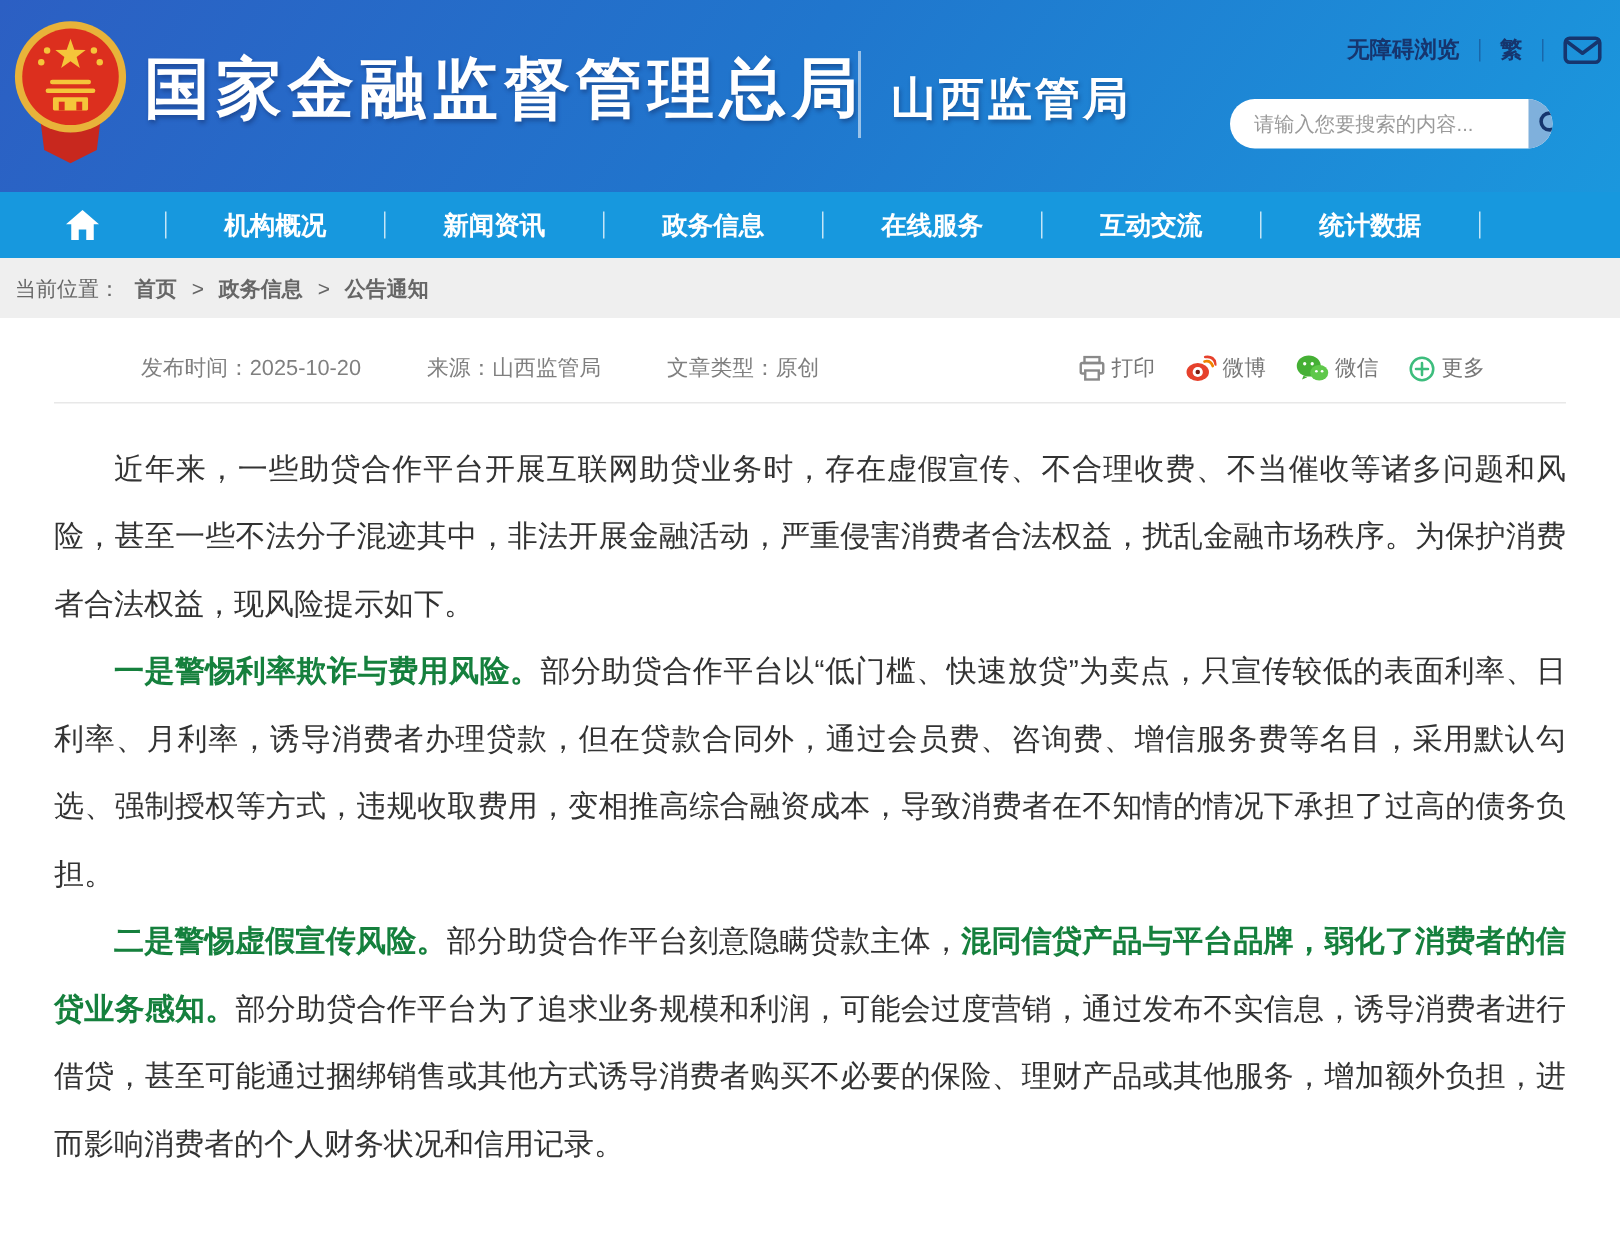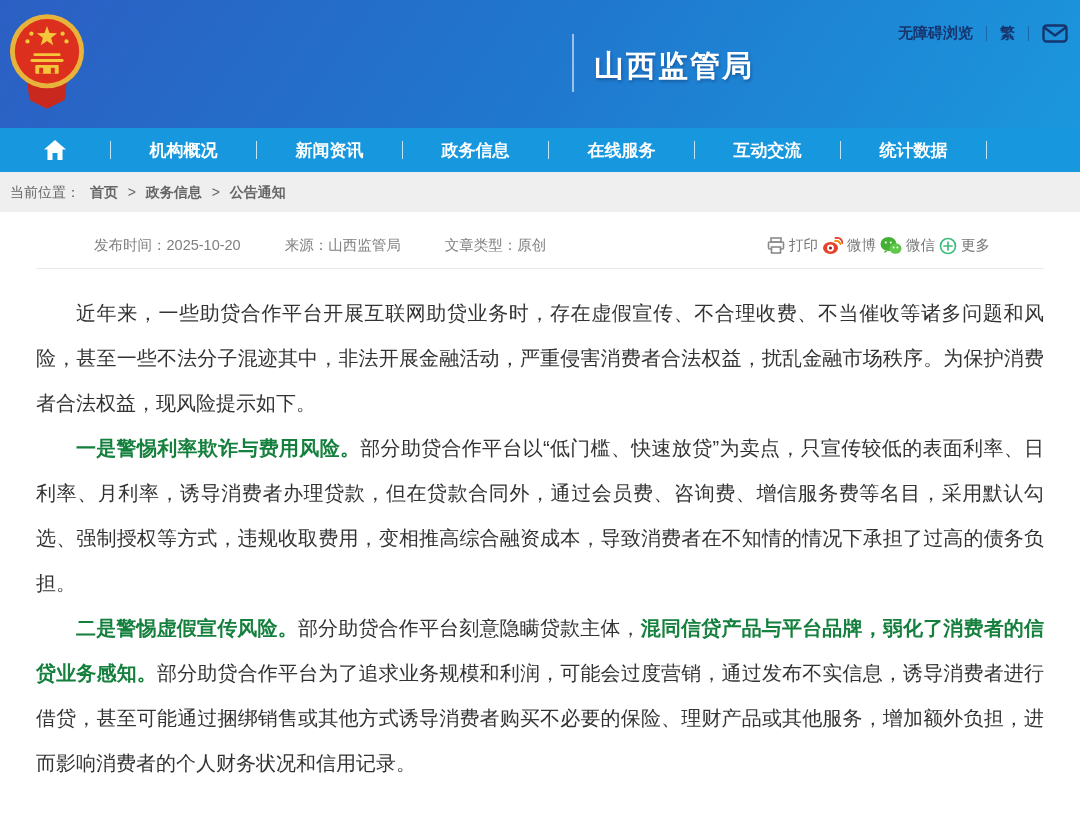--- a/index.html
+++ b/index.html
@@ -79,21 +79,21 @@
   .breadcrumb span { margin-right:6px; }
   .crumb-link { cursor:pointer;font-weight:bold; }
 
   
   .content { padding:0 36px; }
   .meta-row {
     margin-top:24px; display:flex; align-items:center;
     font-size:14.5px; color:#7f7f7f; padding:0 54px 0 58px;
   }
   .meta-item { margin-right:44px; white-space:nowrap; }
-  .share-group { margin-left:auto; display:flex; align-items:flex-start; gap:4px; }
+  .share-group { margin-left:auto; display:flex; align-items:flex-start; gap:20px; }
   .share-item { display:flex; align-items:center; gap:4px; color:#777; cursor:pointer; white-space:nowrap; }
   .meta-hr { border:none; border-top:1px solid #e8e8e8; margin:13px 0 0 0; }
 
   .article-title {
     margin-top:32px; text-align:center;
     font-size:26px; font-weight:400; color:#404040; letter-spacing:1px;
   }
 
   .article-body {
     margin-top:22px; font-size:20px; line-height:45px; color:#333333;
@@ -118,36 +118,48 @@
       <circle cx="20" cy="32" r="2.2" fill="#f5c53a"></circle>
       <circle cx="60" cy="32" r="2.2" fill="#f5c53a"></circle>
       <rect x="26" y="44" width="28" height="3" rx="1.5" fill="#f5c53a"></rect>
       <rect x="23" y="50" width="34" height="3" rx="1.5" fill="#f5c53a"></rect>
       <rect x="28" y="56" width="24" height="9" rx="1" fill="#f5c53a"></rect>
       <rect x="32" y="59" width="4" height="6" fill="#dc2f1e"></rect>
       <rect x="44" y="59" width="4" height="6" fill="#dc2f1e"></rect>
     </svg>
   </span>
 
+  <div class="site-title">国家金融监督管理总局</div>
   <div class="header-divider"></div>
   <div class="bureau-name">山西监管局</div>
 
   <div class="top-links">
     <span class="top-link">无障碍浏览</span>
     <span class="pipe"></span>
     <span class="top-link">繁</span>
     <span class="pipe"></span>
     <span class="mail-icon">
       <svg width="26" height="19" viewBox="0 0 26 19">
         <rect x="1.5" y="1.5" width="23" height="16" rx="3" fill="none" stroke="#16356e" stroke-width="2.4"></rect>
         <path d="M3 4 L13 11.5 L23 4" fill="none" stroke="#16356e" stroke-width="2.4" stroke-linecap="round" stroke-linejoin="round"></path>
       </svg>
     </span>
   </div>
 
+  <div class="search-bar">
+    <input type="text" placeholder="请输入您要搜索的内容..." style="">
+    <button class="search-btn">
+      <span style="display:inline-flex;">
+        <svg width="19" height="19" viewBox="0 0 19 19">
+          <circle cx="8" cy="8" r="5.6" fill="none" stroke="#16356e" stroke-width="2.4"></circle>
+          <line x1="12.3" y1="12.3" x2="17" y2="17" stroke="#16356e" stroke-width="2.8" stroke-linecap="round"></line>
+        </svg>
+      </span>
+    </button>
+  </div>
 </div>
 
 <div class="nav">
   <span class="nav-home">
     <span style="display:inline-flex;">
       <svg width="24" height="22" viewBox="0 0 24 22">
         <path d="M12 1 L23 10.5 L19.5 10.5 L19.5 21 L14.5 21 L14.5 14 L9.5 14 L9.5 21 L4.5 21 L4.5 10.5 L1 10.5 Z" fill="#ffffff"></path>
       </svg>
     </span>
   </span>

